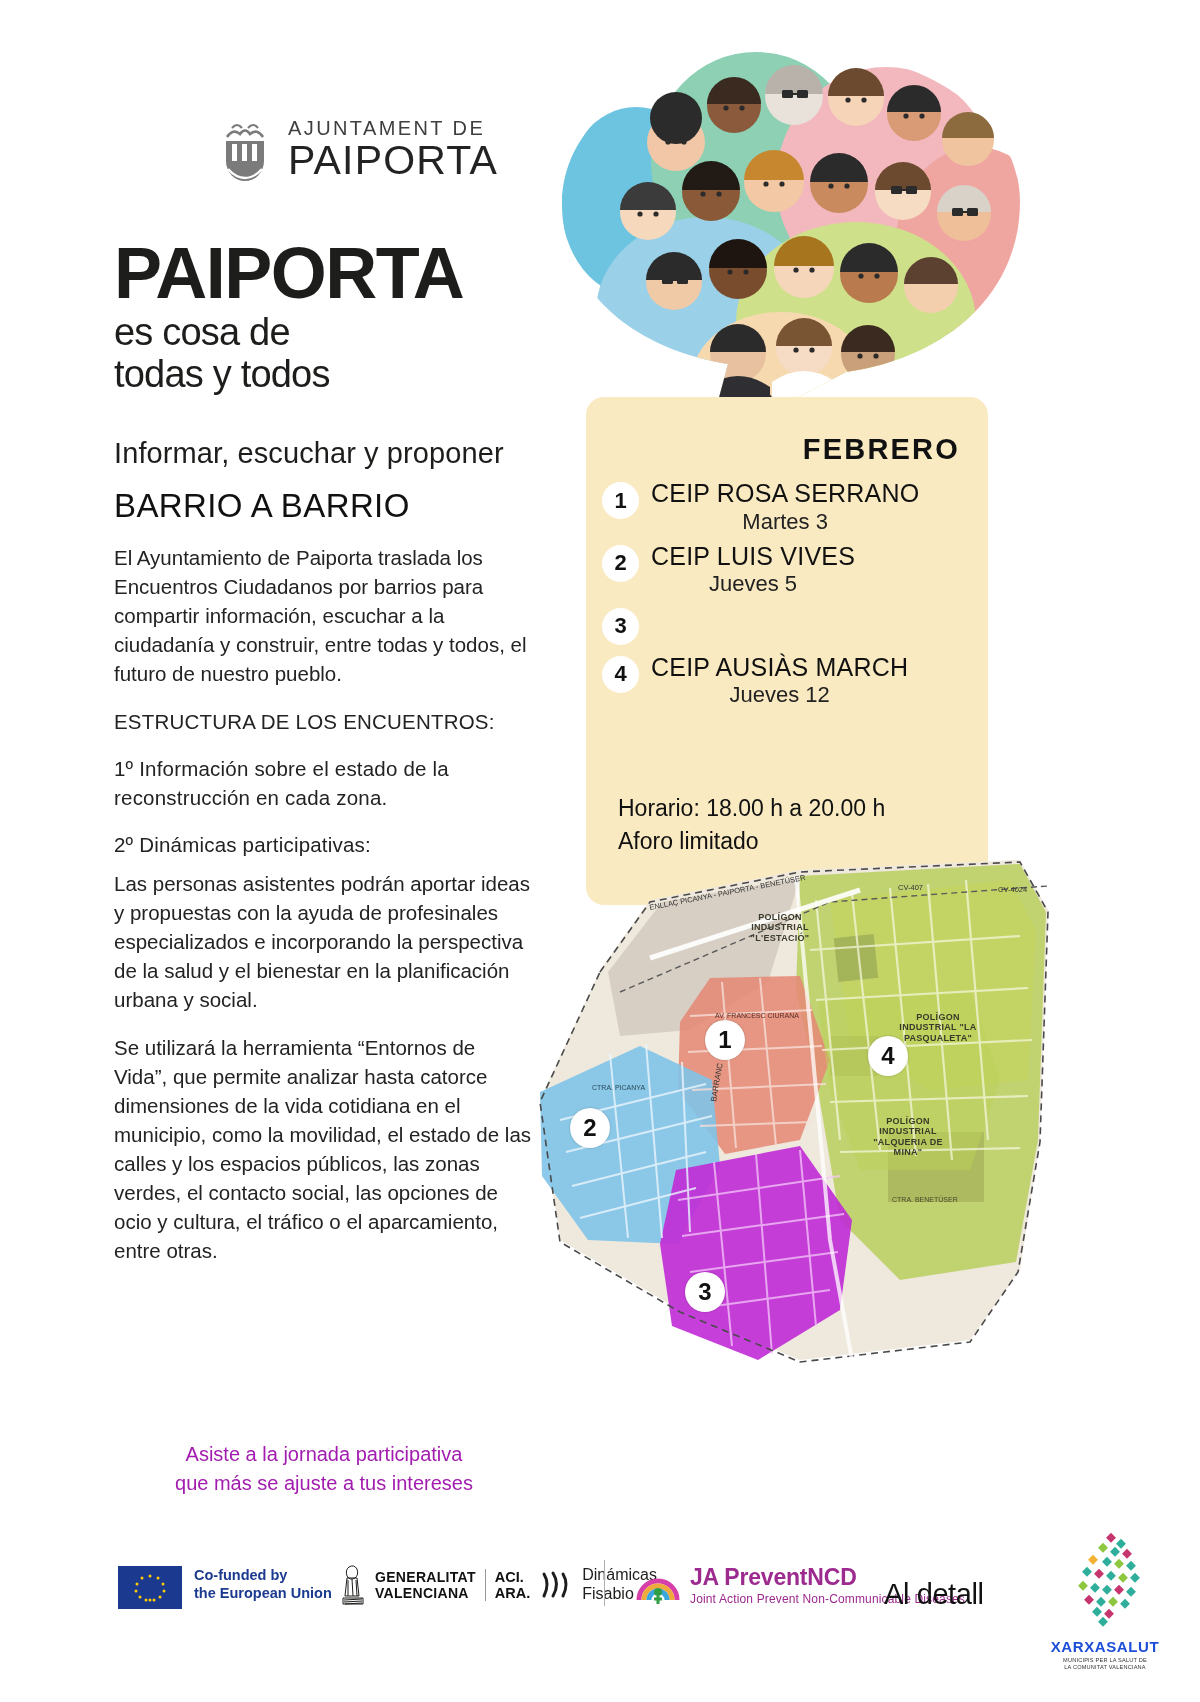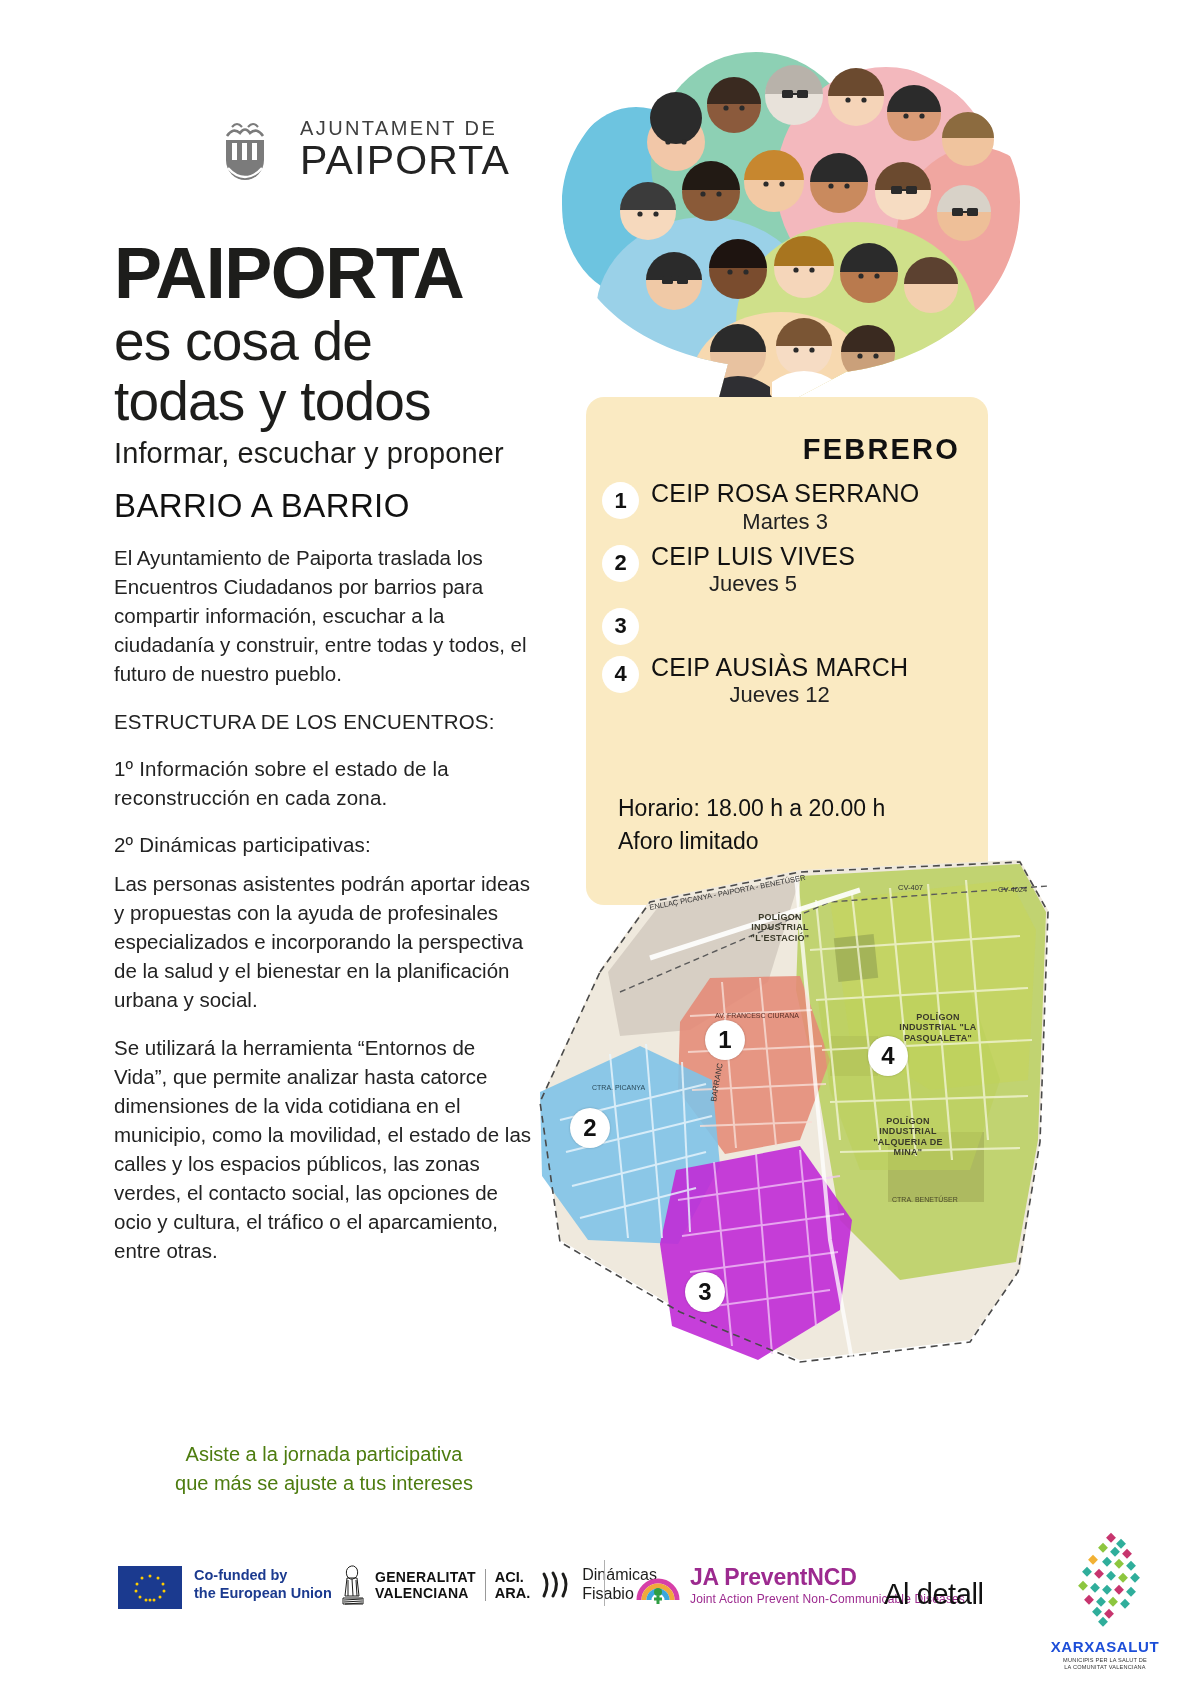--- a/index.html
+++ b/index.html
@@ -18,21 +18,22 @@
     background: #ffffff;
     overflow: hidden;
   }
 
   
   .ayto-logo {
     position: absolute;
     left: 222px;
     top: 118px;
     display: flex;
-    gap: 32px;
+    align-items: center;
+    gap: 20px;
   }
   .crest { width: 46px; height: 62px; }
   .ayto-text { line-height: 1; }
   .ayto-line1 {
     font-size: 20px;
     letter-spacing: 2.4px;
     color: #3f3f3f;
     font-weight: 400;
   }
   .ayto-line2 {
@@ -51,21 +52,21 @@
     width: 470px;
   }
   .h-main {
     font-size: 72px;
     font-weight: 700;
     letter-spacing: -1.5px;
     color: #1d1d1b;
     line-height: 0.98;
   }
   .h-sub {
-    font-size: 55px;
+    font-size: 38px;
     font-weight: 300;
     color: #1d1d1b;
     line-height: 1.02;
     letter-spacing: -0.8px;
     margin-top: 4px;
   }
   .h-kicker {
     position: absolute;
     left: 114px;
     top: 437px;
@@ -107,21 +108,21 @@
     letter-spacing: 0.2px;
   }
   .cta {
     position: absolute;
     left: 114px;
     top: 1440px;
     width: 420px;
     text-align: center;
     font-size: 20px;
     line-height: 1.45;
-    color: #4d7c0f;
+    color: #a21caf;
   }
 
   
   .bubble-wrap {
     position: absolute;
     left: 556px;
     top: 42px;
     width: 470px;
     height: 410px;
   }

